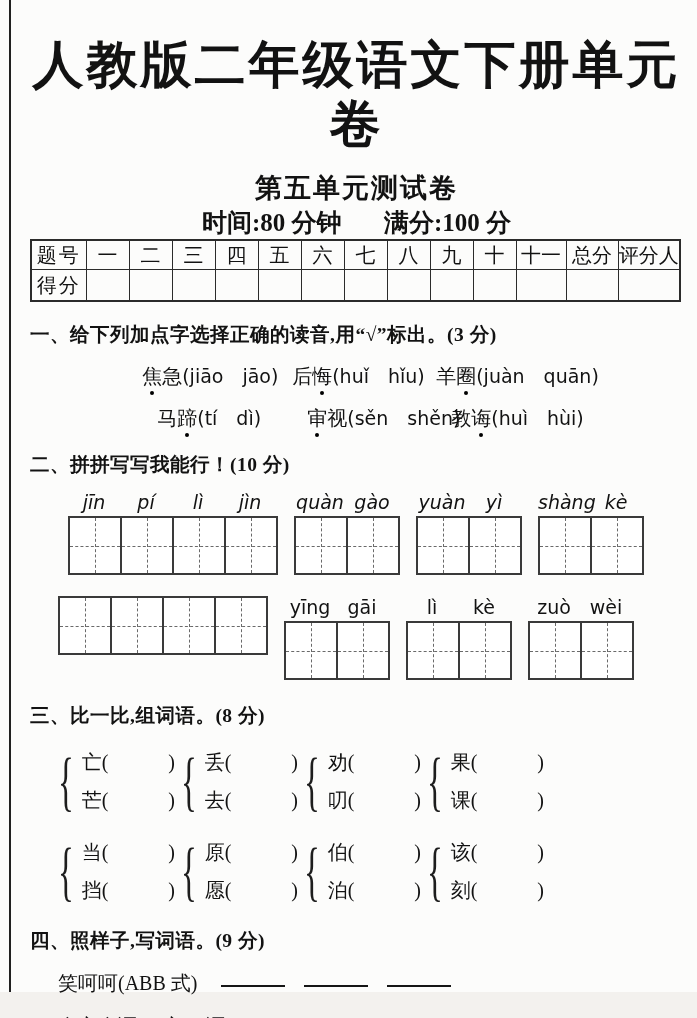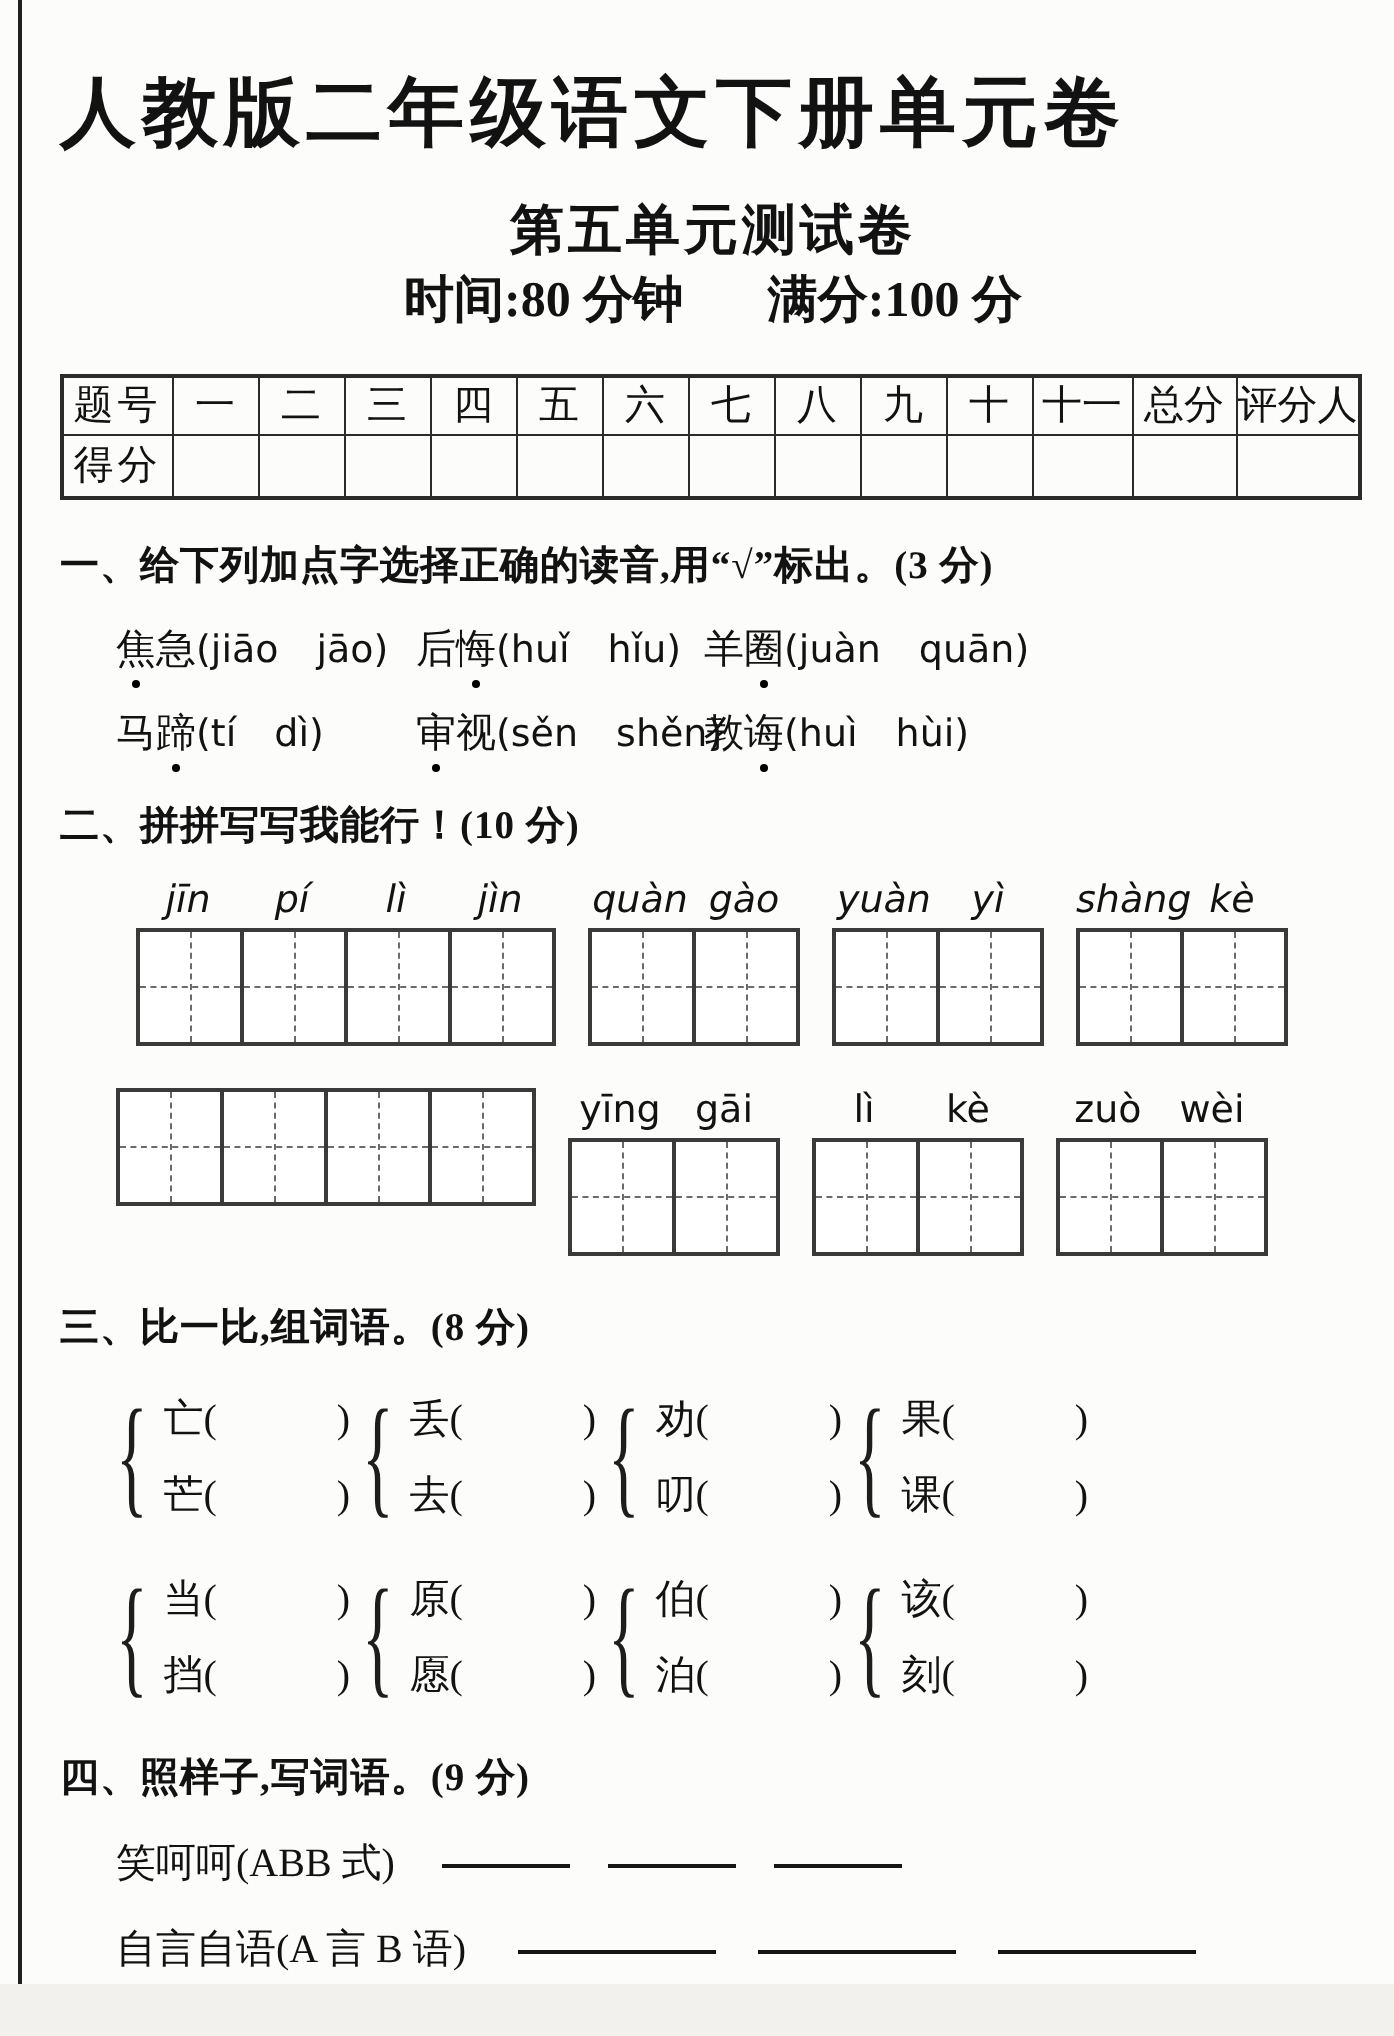--- a/index.html
+++ b/index.html
@@ -5,37 +5,37 @@
   html,body { margin:0; padding:0; background:#e8e8e8; }
   .page {
     position:relative; width:697px; height:1018px; margin:0 auto;
     background:#fcfcfb; overflow:hidden; color:#121212;
     font-family:"Liberation Serif","DejaVu Serif",serif;
   }
   .scan-line { position:absolute; left:9px; top:0; width:2px; height:992px; background:#202020; }
   .bottom-strip { position:absolute; left:0; bottom:0; width:100%; height:26px; background:#f3f1ee; }
   .content { position:absolute; left:30px; top:0; width:653px; }
 
-  .title { margin:36px 0 0 0; text-align:left; font-size:38px; font-weight:bold; letter-spacing:3px; line-height:1.15; }
+  .title { margin:36px 0 0 0; text-align:center; font-size:51px; font-weight:bold; letter-spacing:3px; line-height:1.15; }
   .subtitle { margin:17px 0 0 0; text-align:center; font-size:27px; font-weight:bold; letter-spacing:2px; }
   .meta { margin-top:0; text-align:center; font-size:25px; font-weight:bold; }
   .meta span { margin:0 18px; }
 
-  table.score-table { margin-top:21px; border-collapse:collapse; table-layout:fixed; width:548px; }
+  table.score-table { border-collapse:collapse; table-layout:fixed; width:548px; }
   table.score-table td { border:1.6px solid #2b2b2b; text-align:center; font-size:20px; padding:0; overflow:hidden; }
   table.score-table { border:2.5px solid #2b2b2b; }
   tr.r1 td { height:28px; }
   tr.r2 td { height:30px; }
   td.lblcol { letter-spacing:2px; }
 
   .sec-heading { margin-top:19px; font-size:19.5px; font-weight:bold;
     font-family:Liberation Serif, serif; letter-spacing:0.5px; }
 
   
-  .s1-row { display:flex; padding-left:28px; margin-top:15px; font-size:20px; }
+  .s1-row { display:flex; padding-left:28px; margin-top:15px; font-size:20px;justify-content:center; }
   .s1-item { white-space:nowrap; }
   .s1-item.c1 { width:150px; } .s1-item.c2 { width:144px; }
   .hz { position:relative; }
   .hz.dotted::after { content:""; position:absolute; left:50%; bottom:-8px; width:4px; height:4px;
     border-radius:50%; background:#000; transform:translateX(-50%); }
   .py { font-family:"DejaVu Sans","Liberation Sans",sans-serif; font-size:19px; white-space:pre; }
 
   
   .grid-wrap { display:flex; gap:16px; margin-top:13px; }
   .grid-wrap.row1 { padding-left:38px;font-style:italic; }

